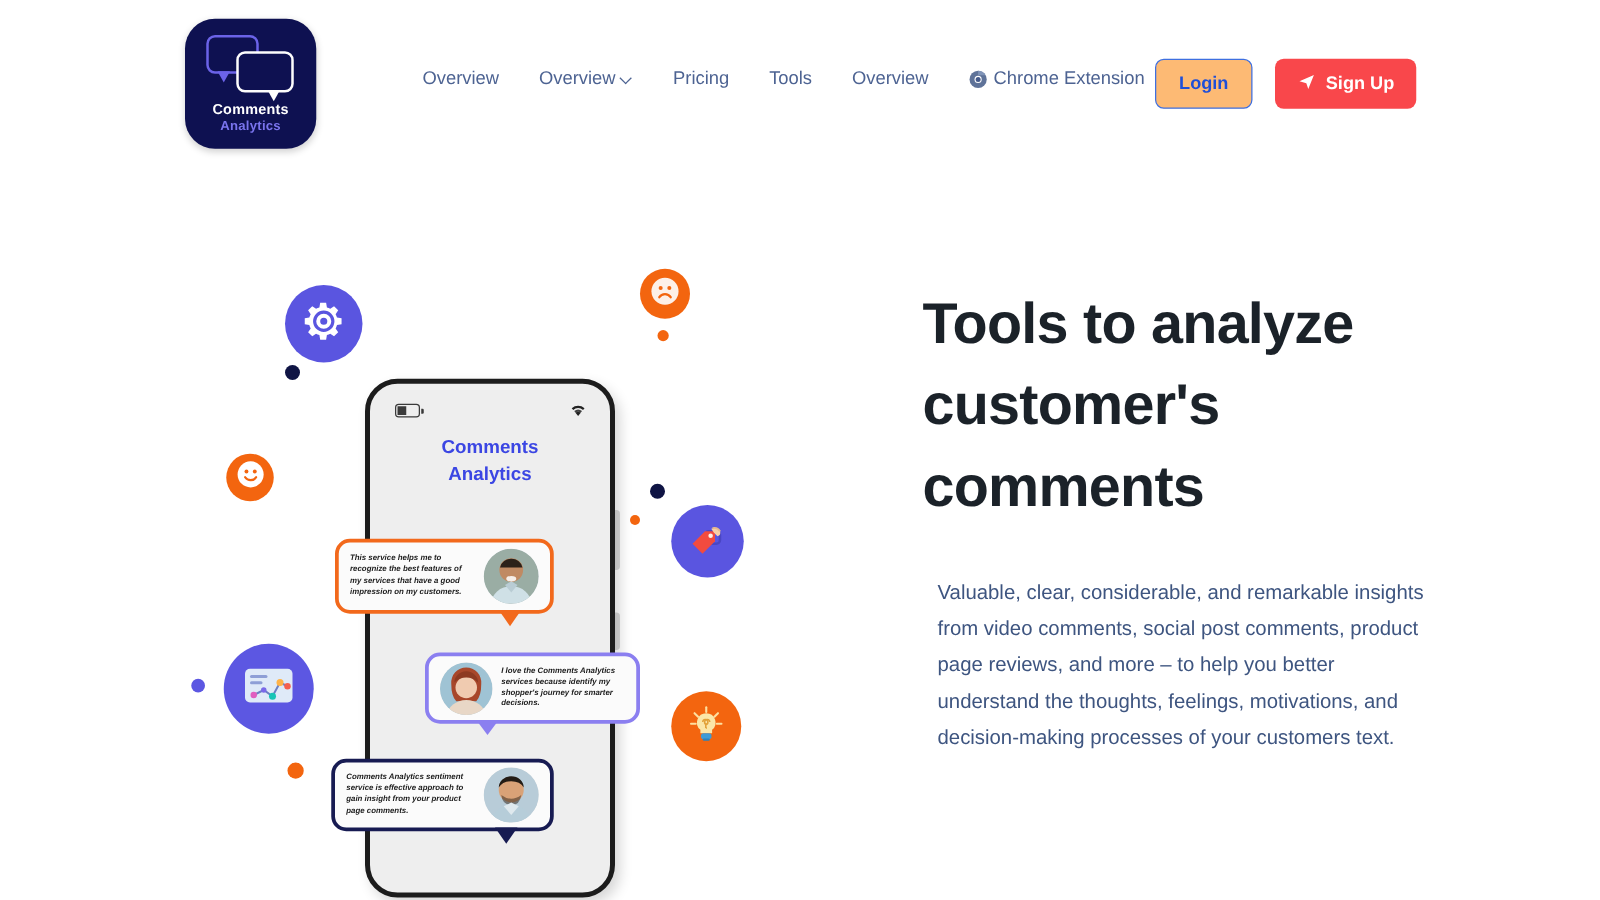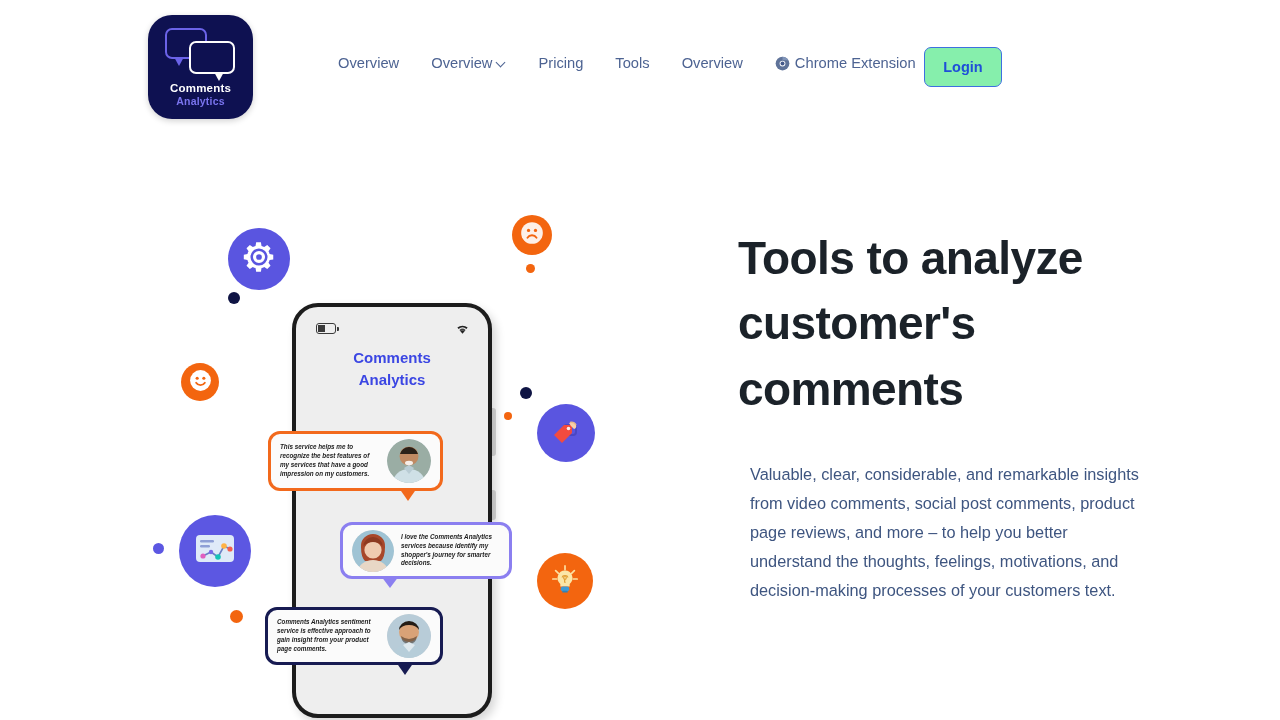--- a/index.html
+++ b/index.html
@@ -61,21 +61,21 @@
     content:""; position:absolute; left:0; top:1px;
     width:6px; height:6px; border-right:1.7px solid #4d6392; border-bottom:1.7px solid #4d6392;
     transform: rotate(45deg);
   }
   .chrome-ic { width:15px; height:15px; display:inline-block; }
 
   .btn-login {
     position: absolute; left: 924px; top: 47px;
     width: 78px; height: 40px;
     border: 1.4px solid #3e6fe0; border-radius: 7px;
-    background: #86efac; color: #1f4fd8;
+    background: #fdba74; color: #1f4fd8;
     font-size: 14.5px; font-weight: 600;
     display: flex; align-items: center; justify-content: center;
     cursor: pointer;
   }
   .btn-signup {
     position: absolute; left: 1020px; top: 47px;
     width: 113px; height: 40px;
     border: none; border-radius: 7px;
     background: #f9474b; color: #fff;
     font-size: 14.5px; font-weight: 600;
@@ -227,20 +227,28 @@
           </svg>
         </span>
         <span>Chrome Extension</span>
       </a>
     </nav>
 
     <div class="btn-login">
       <span>Login</span>
     </div>
 
+    <div class="btn-signup">
+      <span>
+        <svg viewBox="0 0 24 24" width="15" height="15" fill="#ffffff">
+          <path d="M2.5 11.2 L21 3.2 L13.8 21 L11.3 13.6 Z"></path>
+        </svg>
+      </span>
+      <span>Sign Up</span>
+    </div>
   </div>
 
   <h1 class="hero-title">Tools to analyze customer's comments</h1>
   <p class="hero-sub">Valuable, clear, considerable, and remarkable insights from video comments, social post comments, product page reviews, and more – to help you better understand the thoughts, feelings, motivations, and decision-making processes of your customers text.</p>
 
   <div class="illus">
 
     <div class="phone-side"></div>
     <div class="phone-side2"></div>
     <div class="phone">

